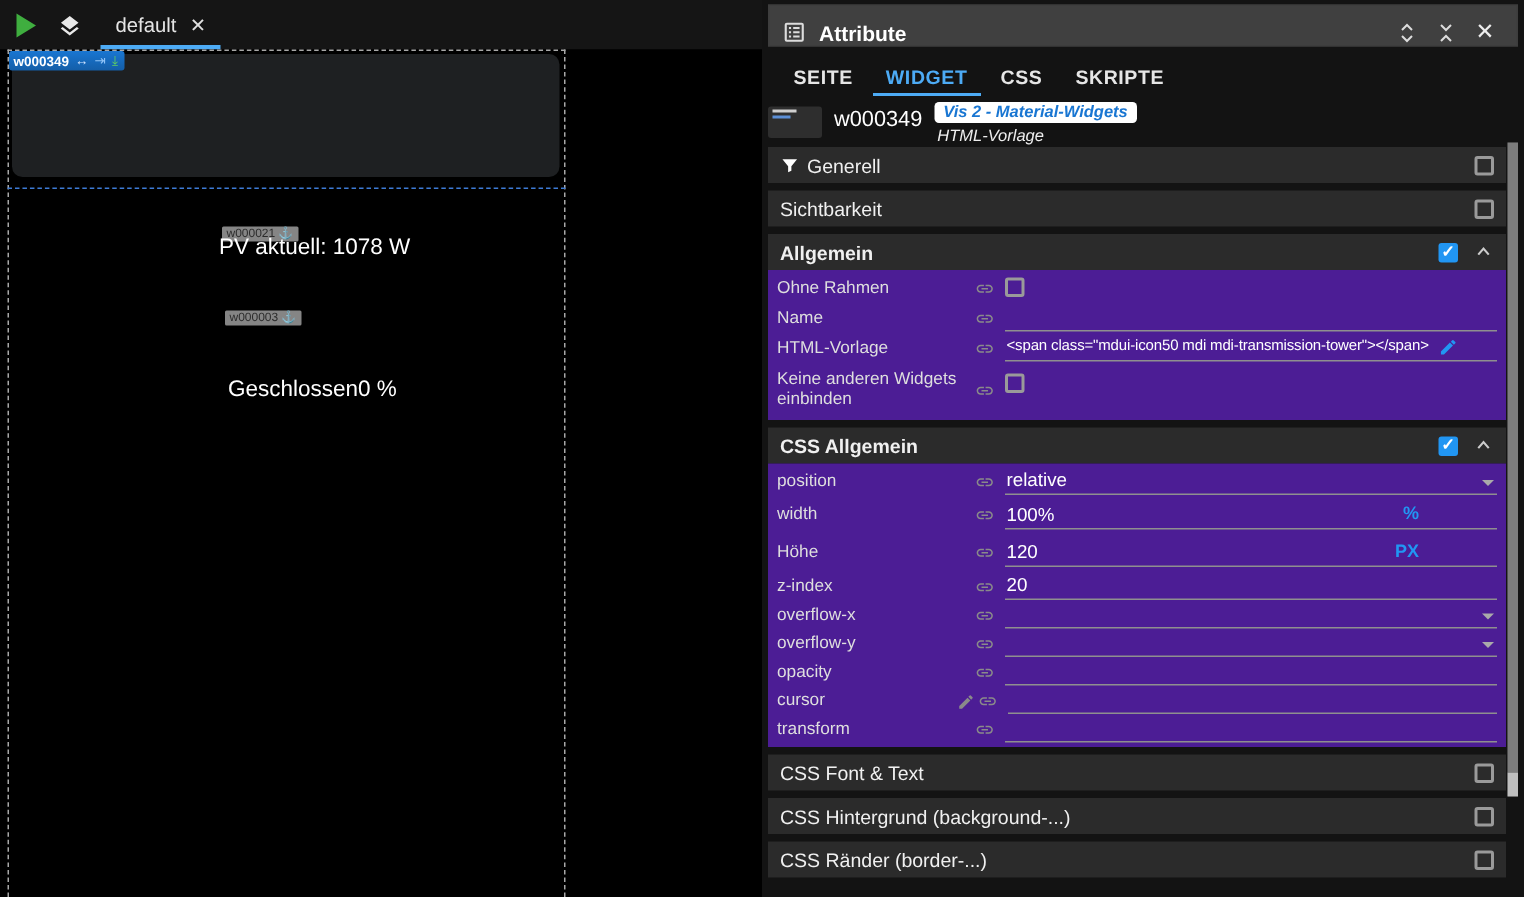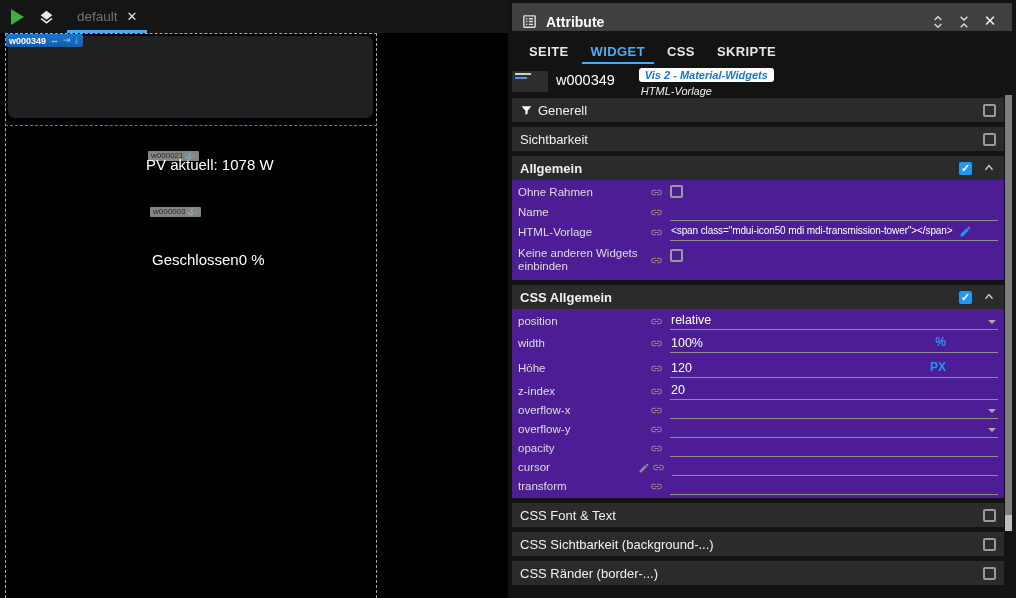--- a/index.html
+++ b/index.html
@@ -18,21 +18,21 @@
   .play-btn {
     width:0; height:0; margin-left:11px;
     border-left:13px solid #3fae3f; border-top:8px solid transparent; border-bottom:8px solid transparent;
     cursor:pointer;
   }
   .layers-btn { margin-left:13px; display:flex; align-items:center; cursor:pointer; }
   .view-tab {
     position:relative; margin-left:11px; height:33px; display:flex; align-items:center;
     padding:0 10px 0 10px; cursor:pointer;
   }
-  .view-tab .tab-label { color:#737373; font-size:13.5px; }
+  .view-tab .tab-label { color:#e5e5e5; font-size:13.5px; }
   .view-tab .tab-close { color:#e0e0e0; font-size:13px; margin-left:9px; }
   .view-tab::after {
     content:""; position:absolute; left:0; right:0; bottom:0; height:3px; background:#4dabf5;
   }
 
   .canvas { position:absolute; left:0; top:33px; width:508px; height:565px; background:#000; }
   .view-frame {
     position:absolute; left:5px; top:0; width:372px; height:565px;
     border-left:1px dashed #a8a8a8; border-right:1px dashed #a8a8a8; border-top:1px dashed #a8a8a8;
   }
@@ -70,21 +70,21 @@
   .p-tab { position:relative; padding:0 11px; height:22px; display:flex; align-items:center;
            color:#e6e6e6; font-size:13px; font-weight:bold; letter-spacing:.4px; cursor:pointer; }
   .p-tab.active { color:#4dabf5; }
   .p-tab.active::after { content:""; position:absolute; left:2px; right:2px; bottom:-2px; height:2px; background:#4dabf5; }
 
   .p-widgetrow { position:absolute; left:4px; top:68px; display:flex; align-items:flex-start; }
   .w-thumb { width:36px; height:21px; background:#2e2e2e; border-radius:2px; margin-top:3px; padding:2px 3px; }
   .w-thumb .tl1 { width:16px; height:2px; background:#cfcfcf; margin-bottom:2px; }
   .w-thumb .tl2 { width:12px; height:2px; background:#5c8fd6; }
   .w-id { color:#fff; font-size:14.5px; margin:4px 8px 0 8px; }
-  .w-typecol { display:flex; flex-direction:column;margin-left:16px; }
+  .w-typecol { display:flex; flex-direction:column; }
   .w-badge { background:#fff; border-radius:3px; padding:1px 6px; color:#1976d2;
              font-size:11px; font-weight:bold; font-style:italic; white-space:nowrap; }
   .w-typename { color:#eee; font-size:11px; font-style:italic; margin-top:3px; margin-left:2px; }
 
   .p-scroll { position:absolute; left:4px; top:98px; width:492px; height:500px; overflow:hidden; }
 
   .sec-head {
     height:24px; background:#2b2b2b; display:flex; align-items:center;
     padding:0 8px 0 8px; margin-bottom:5px; cursor:pointer;
   }
@@ -406,21 +406,21 @@
               <input value="" style="">
             </div>
         </div>
       </div>
 
       <div class="sec-head">
         <span class="sec-title">CSS Font &amp; Text</span>
         <span class="cb"></span>
       </div>
       <div class="sec-head">
-        <span class="sec-title">CSS Sichtbarkeit (background-...)</span>
+        <span class="sec-title">CSS Hintergrund (background-...)</span>
         <span class="cb"></span>
       </div>
       <div class="sec-head">
         <span class="sec-title">CSS Ränder (border-...)</span>
         <span class="cb"></span>
       </div>
     </div>
 
     <div class="pscrollbar-track"></div>
     <div class="pscrollbar-thumb"></div>

